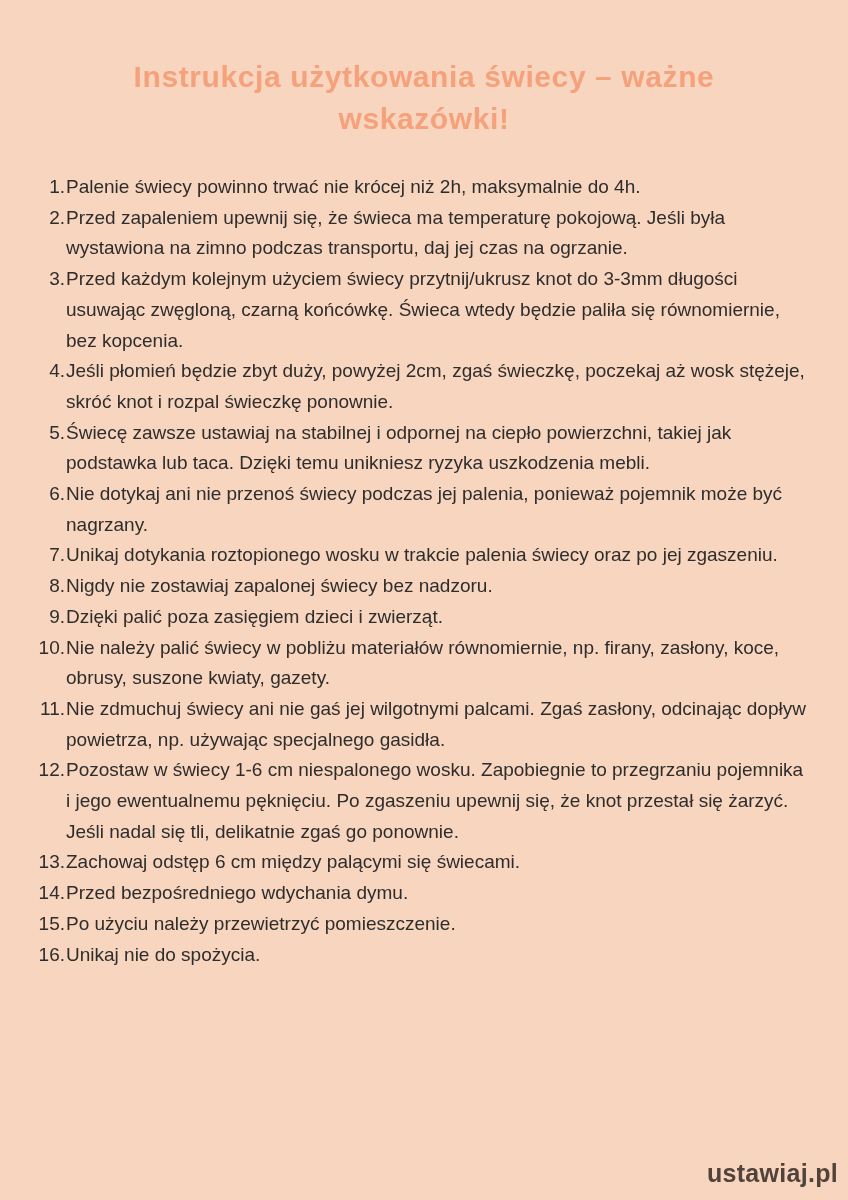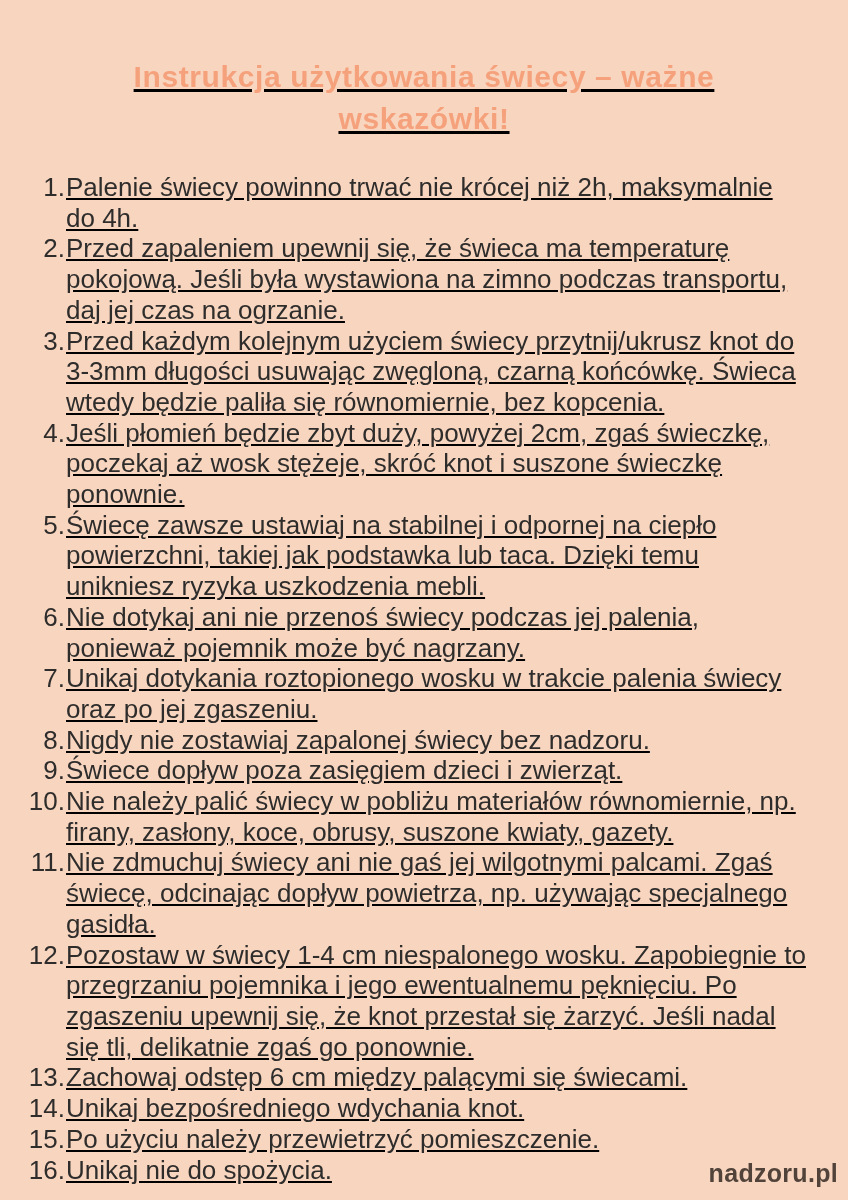--- a/index.html
+++ b/index.html
@@ -12,39 +12,38 @@
     background: var(--bg, #f8d5bf);
     font-family: "Liberation Sans", sans-serif;
     position: relative;
     overflow: hidden;
   }
   .sheet {
     width: 100%;
     height: 100%;
     position: relative;
     box-sizing: border-box;
-    text-decoration: underline;
   }
   .page-title {
     margin: 0;
     padding: 56px 80px 0 80px;
     text-align: center;
     color: var(--title, #f5a17c);
     font-size: 30px;
     line-height: 42px;
     font-weight: bold;
     letter-spacing: 0.6px;
   }
   ol.instructions {
     list-style: none;
     counter-reset: item;
     margin: 32px 0 0 0;
     padding: 0 40px 0 66px;
     color: var(--text, #2e2d2c);
-    font-size: 26px;
+    font-size: 19px;
     line-height: 30.7px;
   }
   ol.instructions li {
     counter-increment: item;
     position: relative;
   }
   ol.instructions li::before {
     content: counter(item) ".";
     position: absolute;
     right: 100%;
@@ -64,29 +63,29 @@
 </head>
 <body style="--bg: #f8d5bf; --title: #f5a17c; --text: #2e2d2c; --wm: #51433a;">
 
 <div class="sheet">
   <h1 class="page-title">Instrukcja użytkowania świecy – ważne wskazówki!</h1>
 
   <ol class="instructions">
     <li>Palenie świecy powinno trwać nie krócej niż 2h, maksymalnie do 4h.</li>
     <li>Przed zapaleniem upewnij się, że świeca ma temperaturę pokojową. Jeśli była wystawiona na zimno podczas transportu, daj jej czas na ogrzanie.</li>
     <li>Przed każdym kolejnym użyciem świecy przytnij/ukrusz knot do 3-3mm długości usuwając zwęgloną, czarną końcówkę. Świeca wtedy będzie paliła się równomiernie, bez kopcenia.</li>
-    <li>Jeśli płomień będzie zbyt duży, powyżej 2cm, zgaś świeczkę, poczekaj aż wosk stężeje, skróć knot i suszone świeczkę ponownie.</li>
+    <li>Jeśli płomień będzie zbyt duży, powyżej 2cm, zgaś świeczkę, poczekaj aż wosk stężeje, skróć knot i rozpal świeczkę ponownie.</li>
     <li>Świecę zawsze ustawiaj na stabilnej i odpornej na ciepło powierzchni, takiej jak podstawka lub taca. Dzięki temu unikniesz ryzyka uszkodzenia mebli.</li>
     <li>Nie dotykaj ani nie przenoś świecy podczas jej palenia, ponieważ pojemnik może być nagrzany.</li>
     <li>Unikaj dotykania roztopionego wosku w trakcie palenia świecy oraz po jej zgaszeniu.</li>
     <li>Nigdy nie zostawiaj zapalonej świecy bez nadzoru.</li>
-    <li>Świece dopływ poza zasięgiem dzieci i zwierząt.</li>
+    <li>Dzięki palić poza zasięgiem dzieci i zwierząt.</li>
     <li>Nie należy palić świecy w pobliżu materiałów równomiernie, np. firany, zasłony, koce, obrusy, suszone kwiaty, gazety.</li>
-    <li>Nie zdmuchuj świecy ani nie gaś jej wilgotnymi palcami. Zgaś świecę, odcinając dopływ powietrza, np. używając specjalnego gasidła.</li>
-    <li>Pozostaw w świecy 1-4 cm niespalonego wosku. Zapobiegnie to przegrzaniu pojemnika i jego ewentualnemu pęknięciu. Po zgaszeniu upewnij się, że knot przestał się żarzyć. Jeśli nadal się tli, delikatnie zgaś go ponownie.</li>
+    <li>Nie zdmuchuj świecy ani nie gaś jej wilgotnymi palcami. Zgaś zasłony, odcinając dopływ powietrza, np. używając specjalnego gasidła.</li>
+    <li>Pozostaw w świecy 1-6 cm niespalonego wosku. Zapobiegnie to przegrzaniu pojemnika i jego ewentualnemu pęknięciu. Po zgaszeniu upewnij się, że knot przestał się żarzyć. Jeśli nadal się tli, delikatnie zgaś go ponownie.</li>
     <li>Zachowaj odstęp 6 cm między palącymi się świecami.</li>
-    <li>Unikaj bezpośredniego wdychania knot.</li>
+    <li>Przed bezpośredniego wdychania dymu.</li>
     <li>Po użyciu należy przewietrzyć pomieszczenie.</li>
     <li>Unikaj nie do spożycia.</li>
   </ol>
 
-  <div class="watermark">nadzoru.pl</div>
+  <div class="watermark">ustawiaj.pl</div>
 </div>
 
 </body></html>

